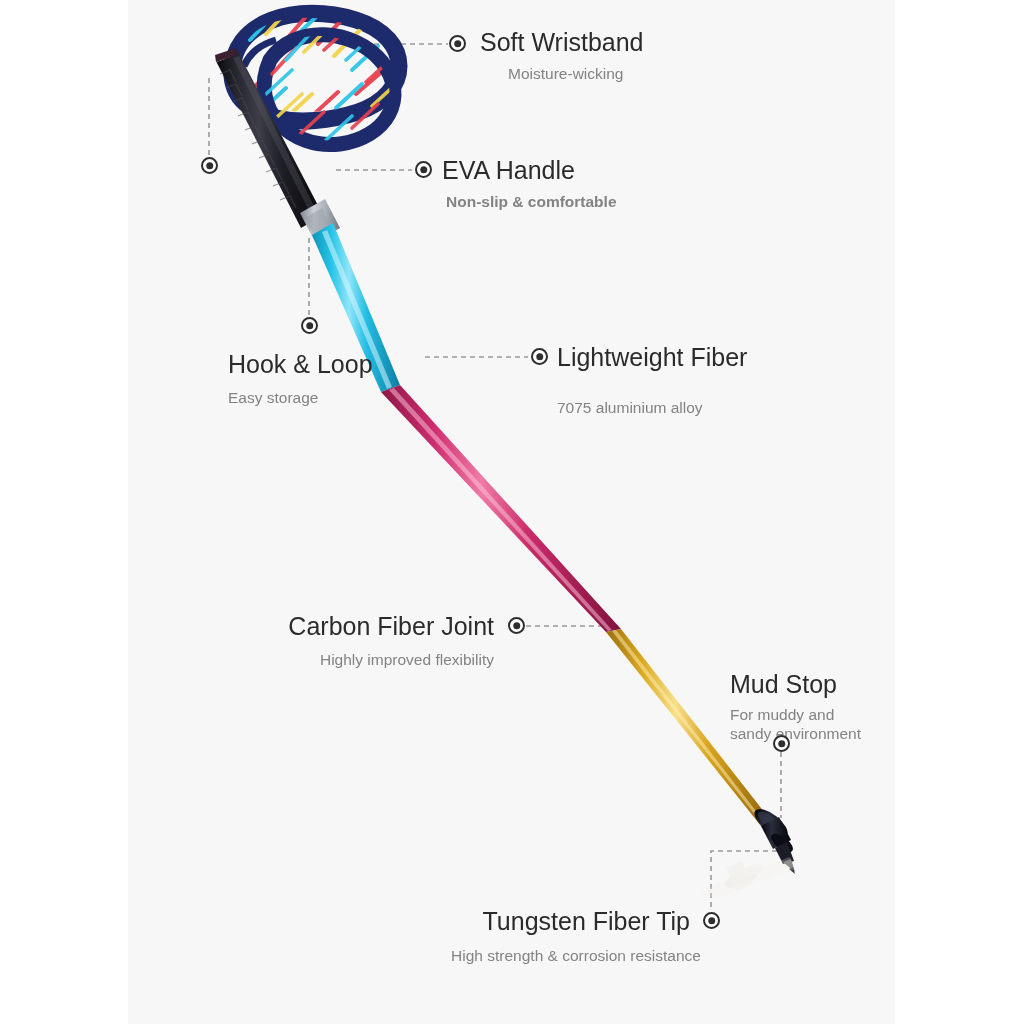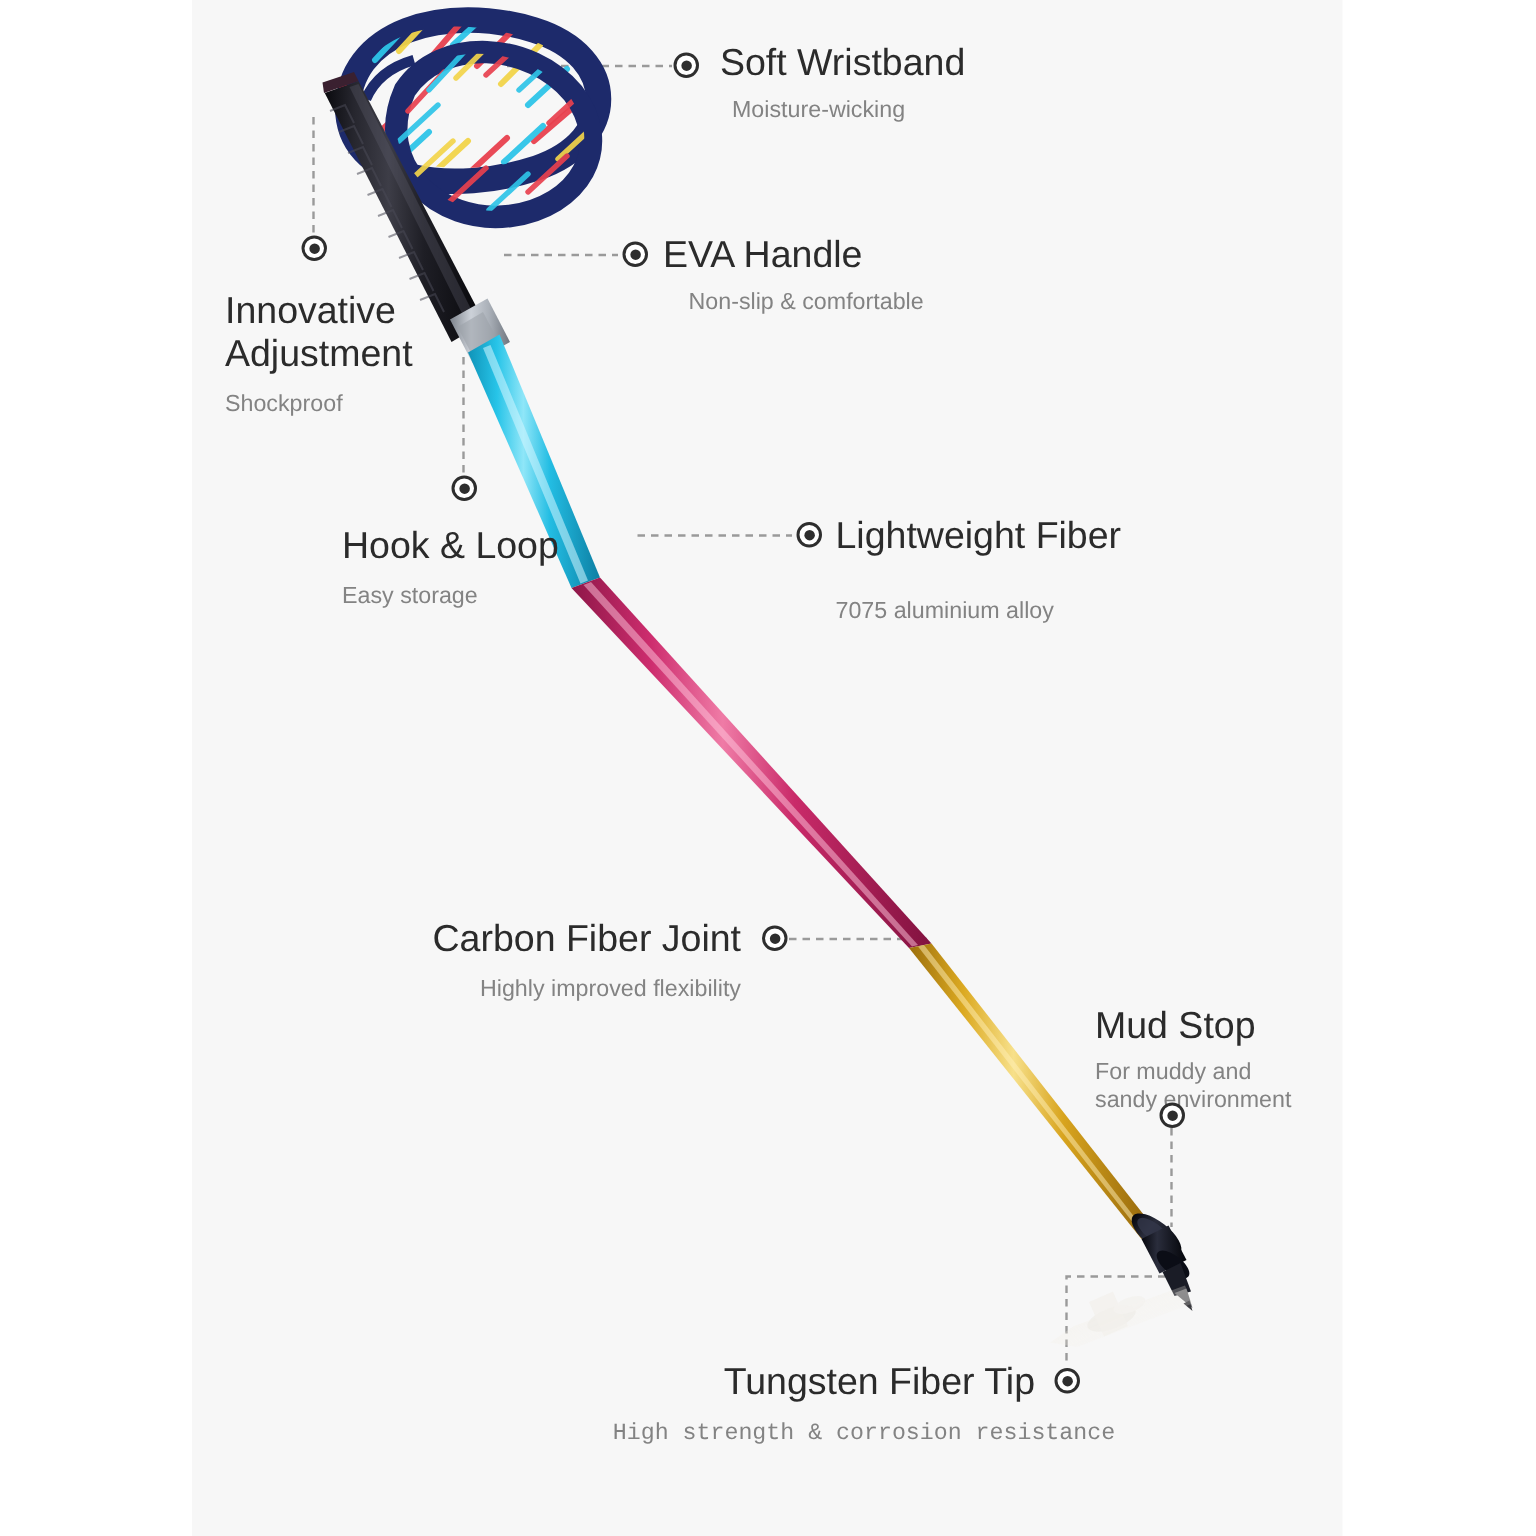--- a/index.html
+++ b/index.html
@@ -8,21 +8,21 @@
   #stage{position:relative;width:1024px;height:864px;background:#ffffff;}
   #panel{position:absolute;left:128px;top:0;width:767px;height:1024px;
          background:#f7f7f7;}
   #art{position:absolute;left:0;top:0;width:1024px;height:1024px;}
 
   .callout{position:absolute;}
   .title{font-size:25px;color:#2b2b2b;line-height:1.14;white-space:nowrap;}
   .sub{font-size:15.5px;color:#838383;line-height:1.28;white-space:nowrap;
        margin-top:7px;}
   .r-align{text-align:right;}
-  .c-align{text-align:center;font-family:Liberation Mono, monospace;}
+  .c-align{text-align:center;}
 
   .dot{position:absolute;width:17px;height:17px;border-radius:50%;
        background:#ffffff;border:2.6px solid #2e2e2e;box-sizing:border-box;}
   .dot::after{content:"";position:absolute;left:50%;top:50%;
        width:7.5px;height:7.5px;border-radius:50%;background:#2e2e2e;
        transform:translate(-50%,-50%);}
 </style>
 </head>
 <body>
 
@@ -206,35 +206,30 @@
       <path d="M700 895 L716 884 L790 857 L795 869 L718 898 Z" fill="url(#gRefl)"></path>
       <ellipse cx="741" cy="879" rx="17" ry="7" transform="rotate(-20 741 879)" fill="#e7e3da" opacity="0.75"></ellipse>
       <path d="M726 868 L742 861 L752 884 L736 891 Z" fill="#eeeae1" opacity="0.7"></path>
       <ellipse cx="753" cy="870" rx="11" ry="5" transform="rotate(-20 753 870)" fill="#f1eee7" opacity="0.8"></ellipse>
     </g>
   </svg>
 
   <div class="dot" style="left:449px;top:35px;"></div>
   <div class="callout" style="left:480px;top:28px;">
     <div class="title">Soft Wristband</div>
-    <div class="sub" style="margin-left:8px;">Moisture-wicking</div>
+    <div class="sub" style="margin-left:8px;text-align:center;">Moisture-wicking</div>
   </div>
 
   <div class="dot" style="left:415px;top:161px;"></div>
   <div class="callout" style="left:442px;top:156px;">
     <div class="title">EVA Handle</div>
-    <div class="sub" style="margin-left:17px;">Non-slip &amp; comfortable</div>
+    <div class="sub" style="margin-left:4px;font-weight:bold;">Non-slip &amp; comfortable</div>
   </div>
 
   <div class="dot" style="left:201px;top:157px;"></div>
-  <div class="callout" style="left:150px;top:193px;">
-    <div class="title">Innovative</div>
-    <div class="title">Adjustment</div>
-    <div class="sub" style="margin-top:10px;">Shockproof</div>
-  </div>
 
   <div class="dot" style="left:301px;top:317px;"></div>
   <div class="callout" style="left:228px;top:350px;">
     <div class="title">Hook &amp; Loop</div>
     <div class="sub" style="margin-top:9px;">Easy storage</div>
   </div>
 
   <div class="dot" style="left:531px;top:348px;"></div>
   <div class="callout" style="left:557px;top:343px;">
     <div class="title">Lightweight Fiber</div>

